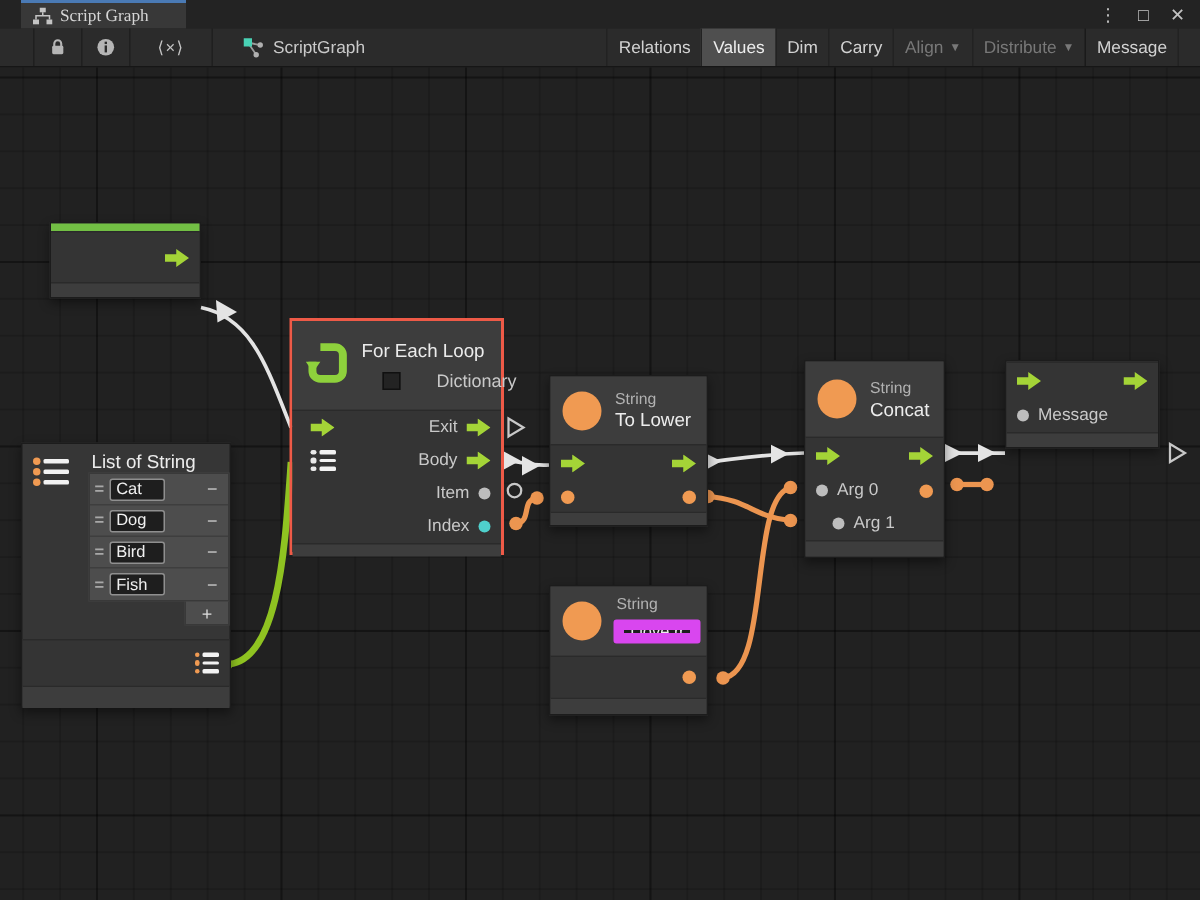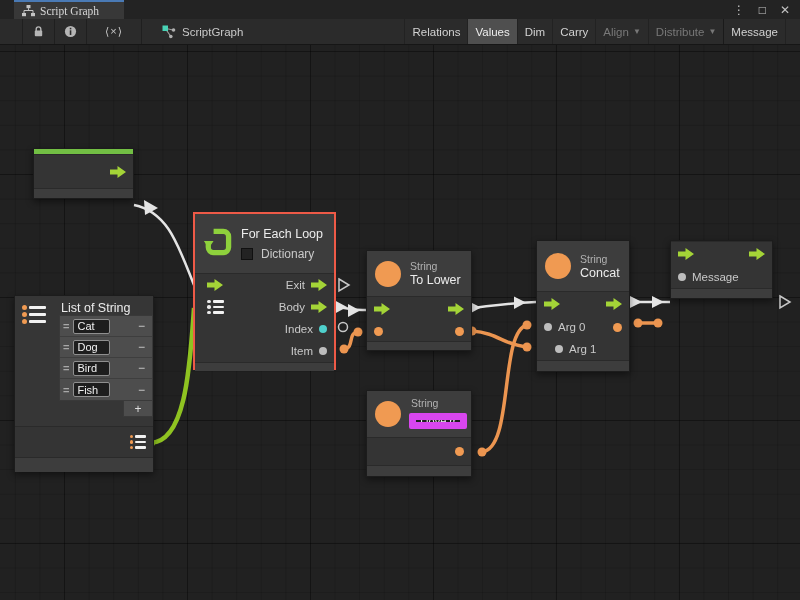--- a/index.html
+++ b/index.html
@@ -84,21 +84,21 @@
   .plusbtn { width:30px; height:16px; background:#4d4d4d; border:1px solid #393939; border-top:none; display:flex; align-items:center; justify-content:center; color:#ddd; font-size:12px; }
   .n-list .nbody { position:absolute; left:0; right:0; top:130px; height:31px; display:flex; align-items:center; }
   .n-list .nfoot { position:absolute; left:0; right:0; top:161px; height:15px; }
 
   
   .sel-foreach { left:193px; top:167px; width:143px; height:158px; position:absolute; border:2px solid #ee5a47; }
   .n-foreach { position:absolute; inset:0; background:#363636; }
   .n-foreach .nhead { height:59px; }
   .n-foreach .loopicon { position:absolute; left:8px; top:13px; }
   .n-foreach .htitle { position:absolute; left:46px; top:13px; }
-  .checkrow { position:absolute; left:46px; top:33px; display:flex; align-items:center; gap:8px; }
+  .checkrow { position:absolute; left:60px; top:33px; display:flex; align-items:center; gap:24px; }
   .checkbox { width:12px; height:12px; background:#232323; border:1px solid #101010; }
   .n-foreach .prow { height:22px;padding-left:12px; }
   .n-foreach .nfoot { height:9px; }
 
   
   .n-tolower { left:366px; top:205px; width:106px; }
   .n-string  { left:366px; top:345px; width:106px; }
   .n-concat  { left:536px; top:195px; width:94px; }
   .n-log     { left:670px; top:195px; width:103px; }
   .uhead { display:flex; align-items:center; gap:9px; padding:0 8px; }
@@ -342,27 +342,27 @@
                 </div>
             </div>
             <span class="spacer"></span>
             <span class="plabel">Body</span>
             <svg class="farrow" width="16" height="12" viewBox="0 0 16 12">
                 <path d="M0 3.5 h7.5 V0 L16 6 L7.5 12 V8.5 H0 Z" fill="#a4d437"></path>
               </svg>
           </div>
           <div class="prow">
             <span class="spacer"></span>
+            <span class="plabel">Item</span>
+            <span class="dot gray"></span>
+          </div>
+          <div class="prow">
+            <span class="spacer"></span>
             <span class="plabel">Index</span>
             <span class="dot cyan"></span>
-          </div>
-          <div class="prow">
-            <span class="spacer"></span>
-            <span class="plabel">Item</span>
-            <span class="dot gray"></span>
           </div>
         </div>
         <div class="nfoot"></div>
       </div>
     </div>
 
     <div class="node n-tolower">
       <div class="nhead uhead" style="height:45px;">
         <div class="circle-icon"></div>
         <div class="utext">

